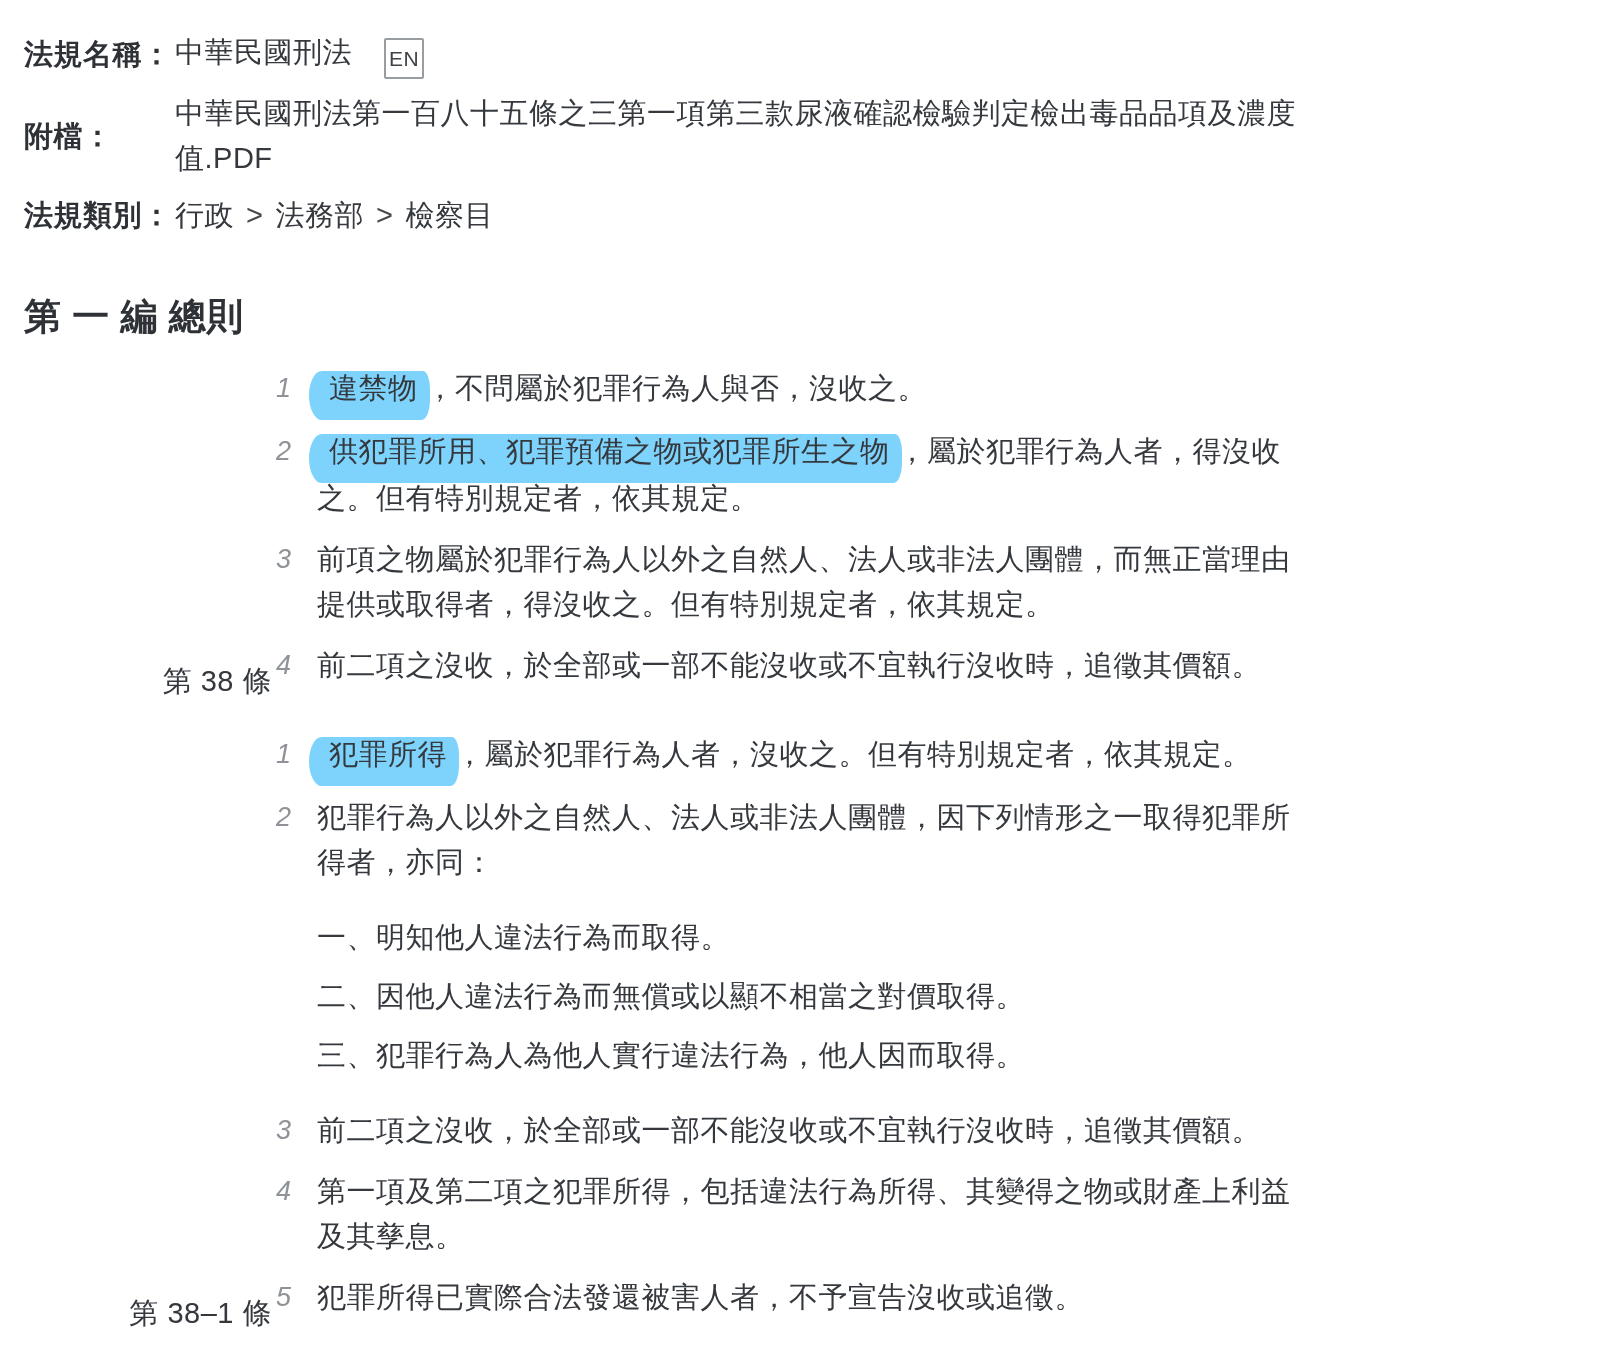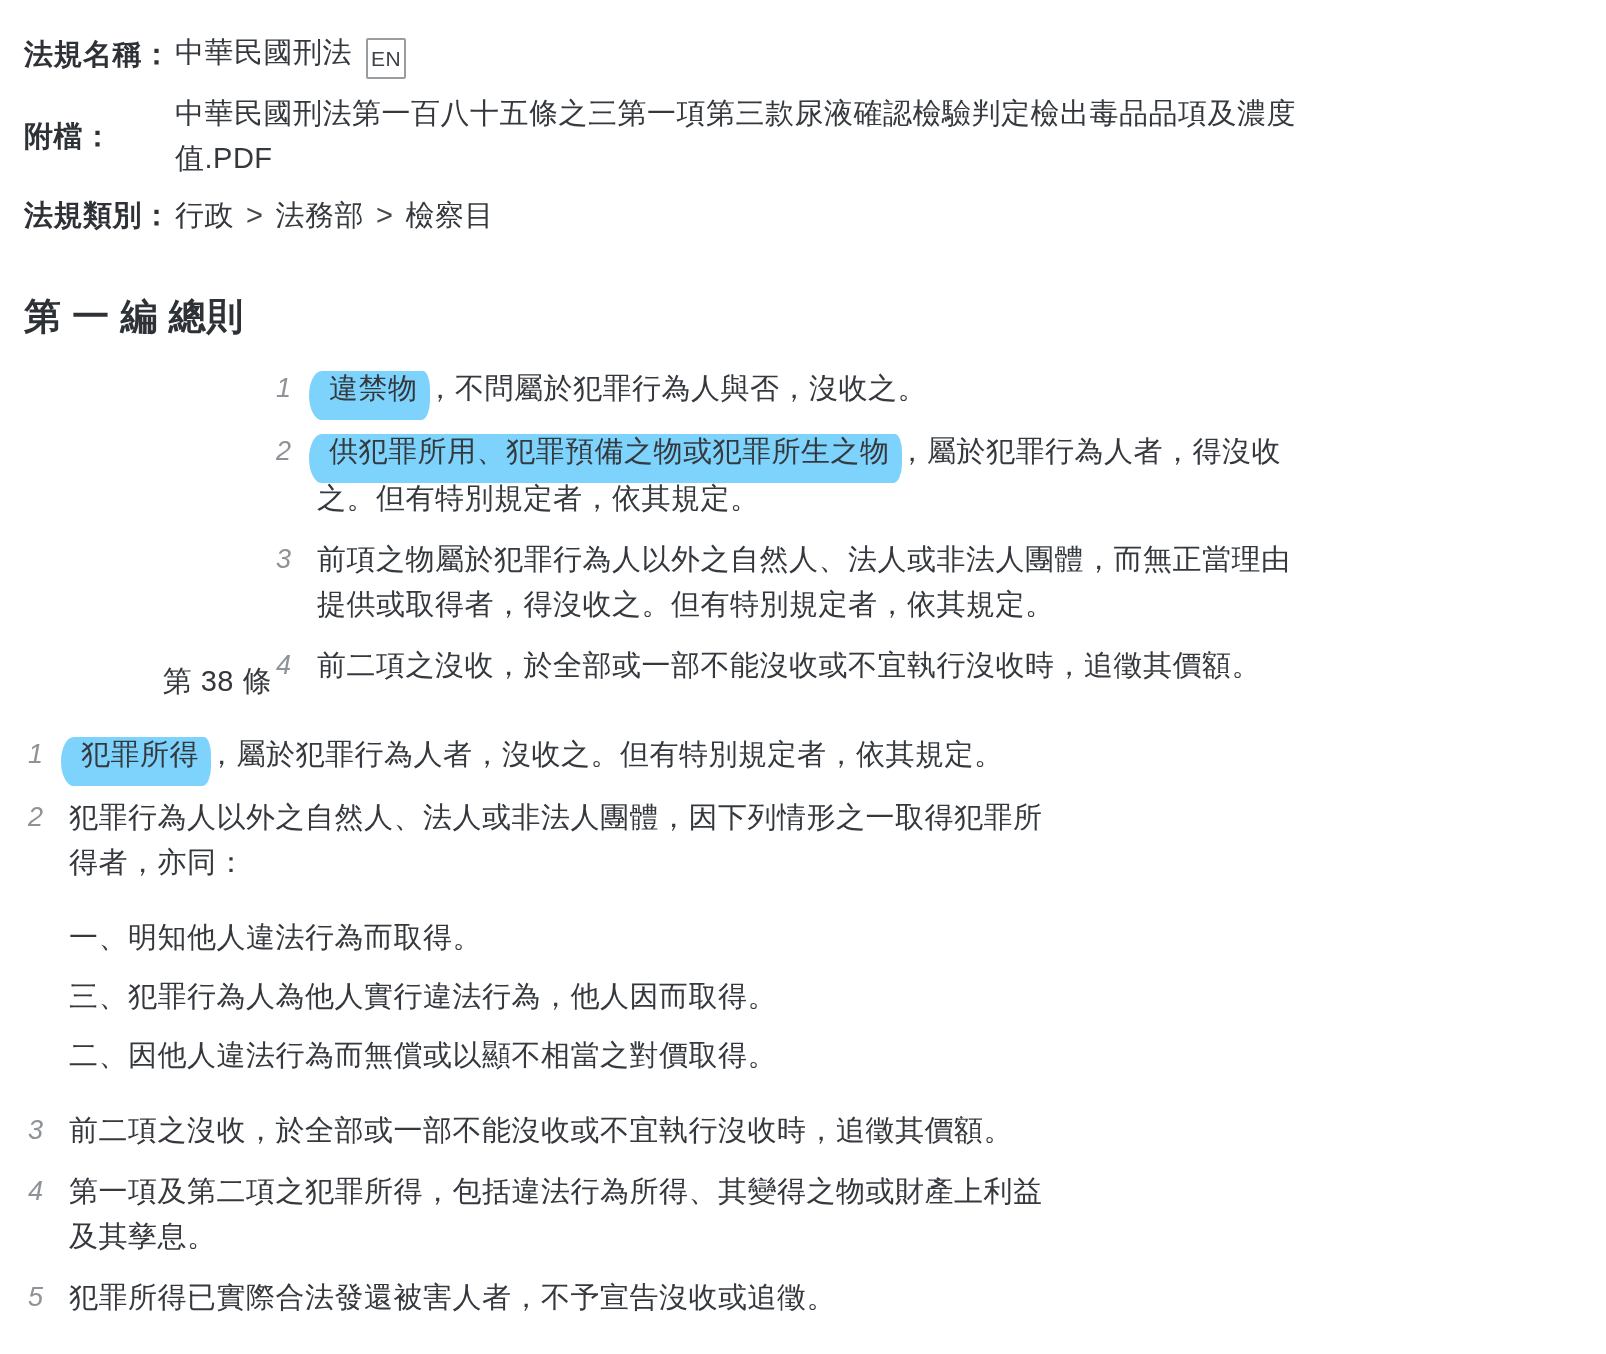--- a/index.html
+++ b/index.html
@@ -17,21 +17,21 @@
   
   .meta-row { display: flex; align-items: center; margin-bottom: 12px; }
   .meta-label { width: 151px; flex: 0 0 151px; font-weight: 700; color: #2e3237; }
   .meta-value { max-width: 1130px; }
   .crumb-sep { padding: 0 12px; color: #45494e; }
   .en-badge {
     display: inline-block; box-sizing: border-box;
     width: 40px; height: 41px; line-height: 37px;
     border: 2px solid #989da2; border-radius: 2px;
     text-align: center; font-size: 21px; letter-spacing: 0.5px;
-    color: #3f4347; margin-left: 14px; vertical-align: -4px;
+    color: #3f4347; margin-left: 32px; vertical-align: -4px;
     background: #fff; cursor: pointer;
   }
 
   
   .part-title { margin: 56px 0 0 0; font-size: 37px; font-weight: 700; color: #2e3237; }
   .chapter-title { margin: 26px 0 0 83px; font-size: 29px; font-weight: 700; color: #2e3237; }
 
   
   .articles { margin-top: 27px; }
   .article { display: flex; align-items: flex-end; }
@@ -114,36 +114,37 @@
   <div class="para">
     <span class="para-num">4</span>
     <span class="para-text">
               <div><span>前二項之沒收，於全部或一部不能沒收或不宜執行沒收時，追徵其價額。</span></div>
             </span>
   </div>
 </div>
   </section>
 
   <section class="article">
+    <div class="article-label">第 38–1 條</div>
     <div class="article-body">
   <div class="para">
     <span class="para-num">1</span>
     <span class="para-text">
               <div><span class="hl">犯罪所得</span><span>，屬於犯罪行為人者，沒收之。但有特別規定者，依其規定。</span></div>
             </span>
   </div>
 
   <div class="para">
     <span class="para-num">2</span>
     <span class="para-text">
               <div style="margin-bottom: 30px;"><span>犯罪行為人以外之自然人、法人或非法人團體，因下列情形之一取得犯罪所得者，亦同：</span></div>
               <div class="sub-items">
                 <div class="sub-item">一、明知他人違法行為而取得。</div>
+                <div class="sub-item">二、因他人違法行為而無償或以顯不相當之對價取得。</div>
                 <div class="sub-item">三、犯罪行為人為他人實行違法行為，他人因而取得。</div>
-                <div class="sub-item">二、因他人違法行為而無償或以顯不相當之對價取得。</div>
               </div>
             </span>
   </div>
 
   <div class="para">
     <span class="para-num">3</span>
     <span class="para-text">
               <div><span>前二項之沒收，於全部或一部不能沒收或不宜執行沒收時，追徵其價額。</span></div>
             </span>
   </div>

